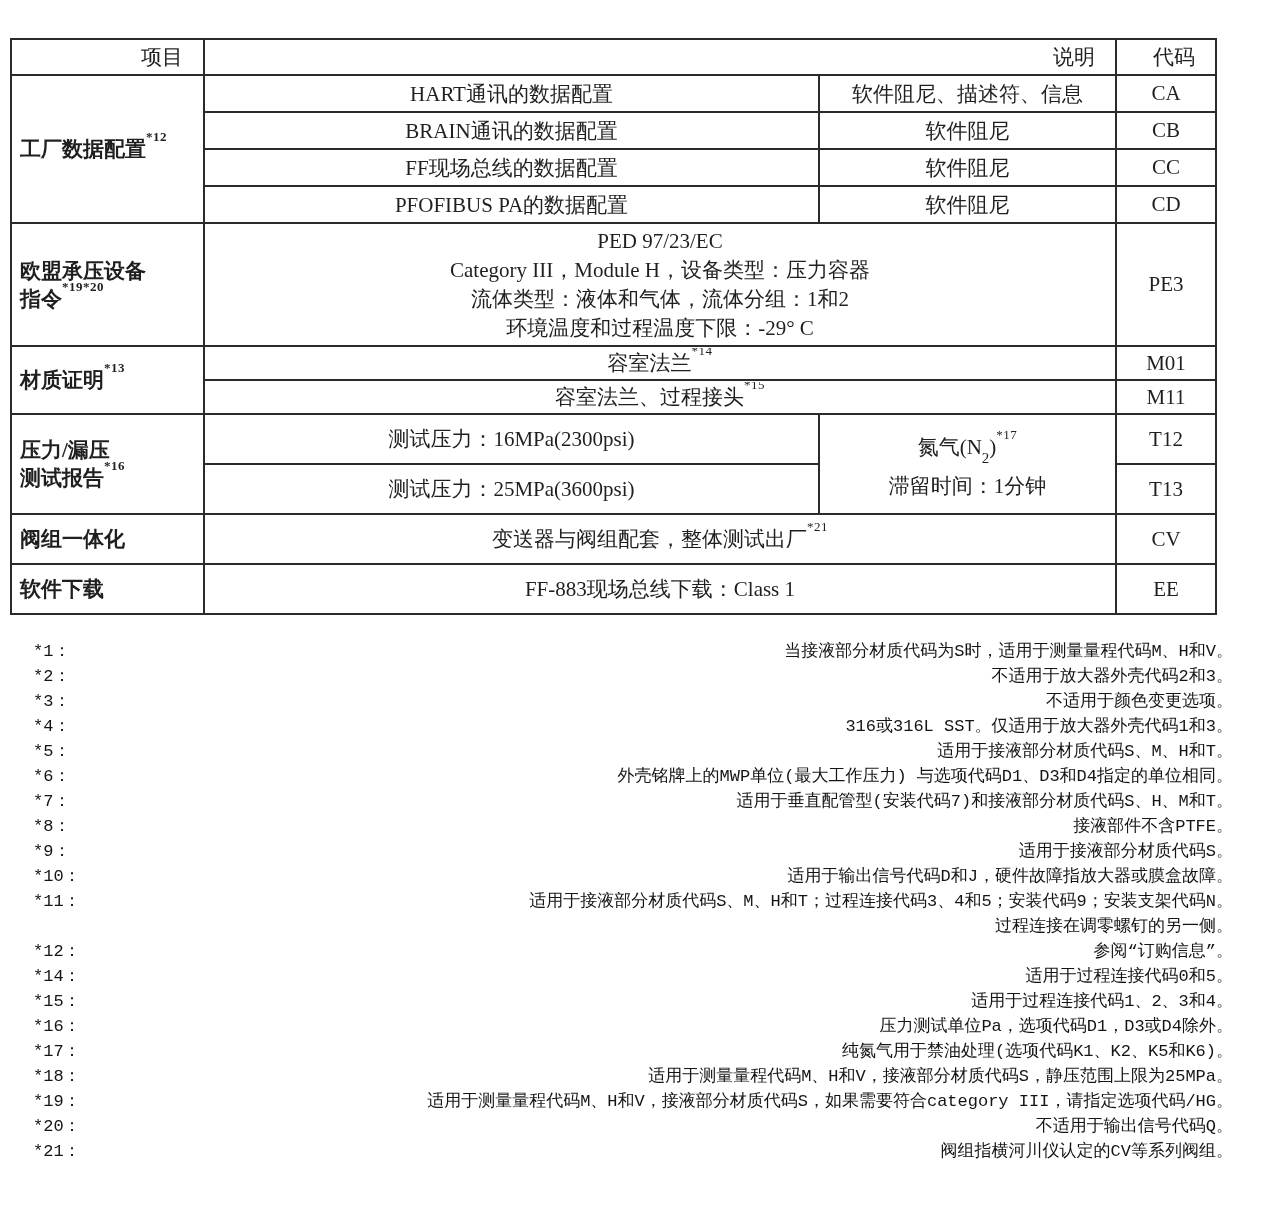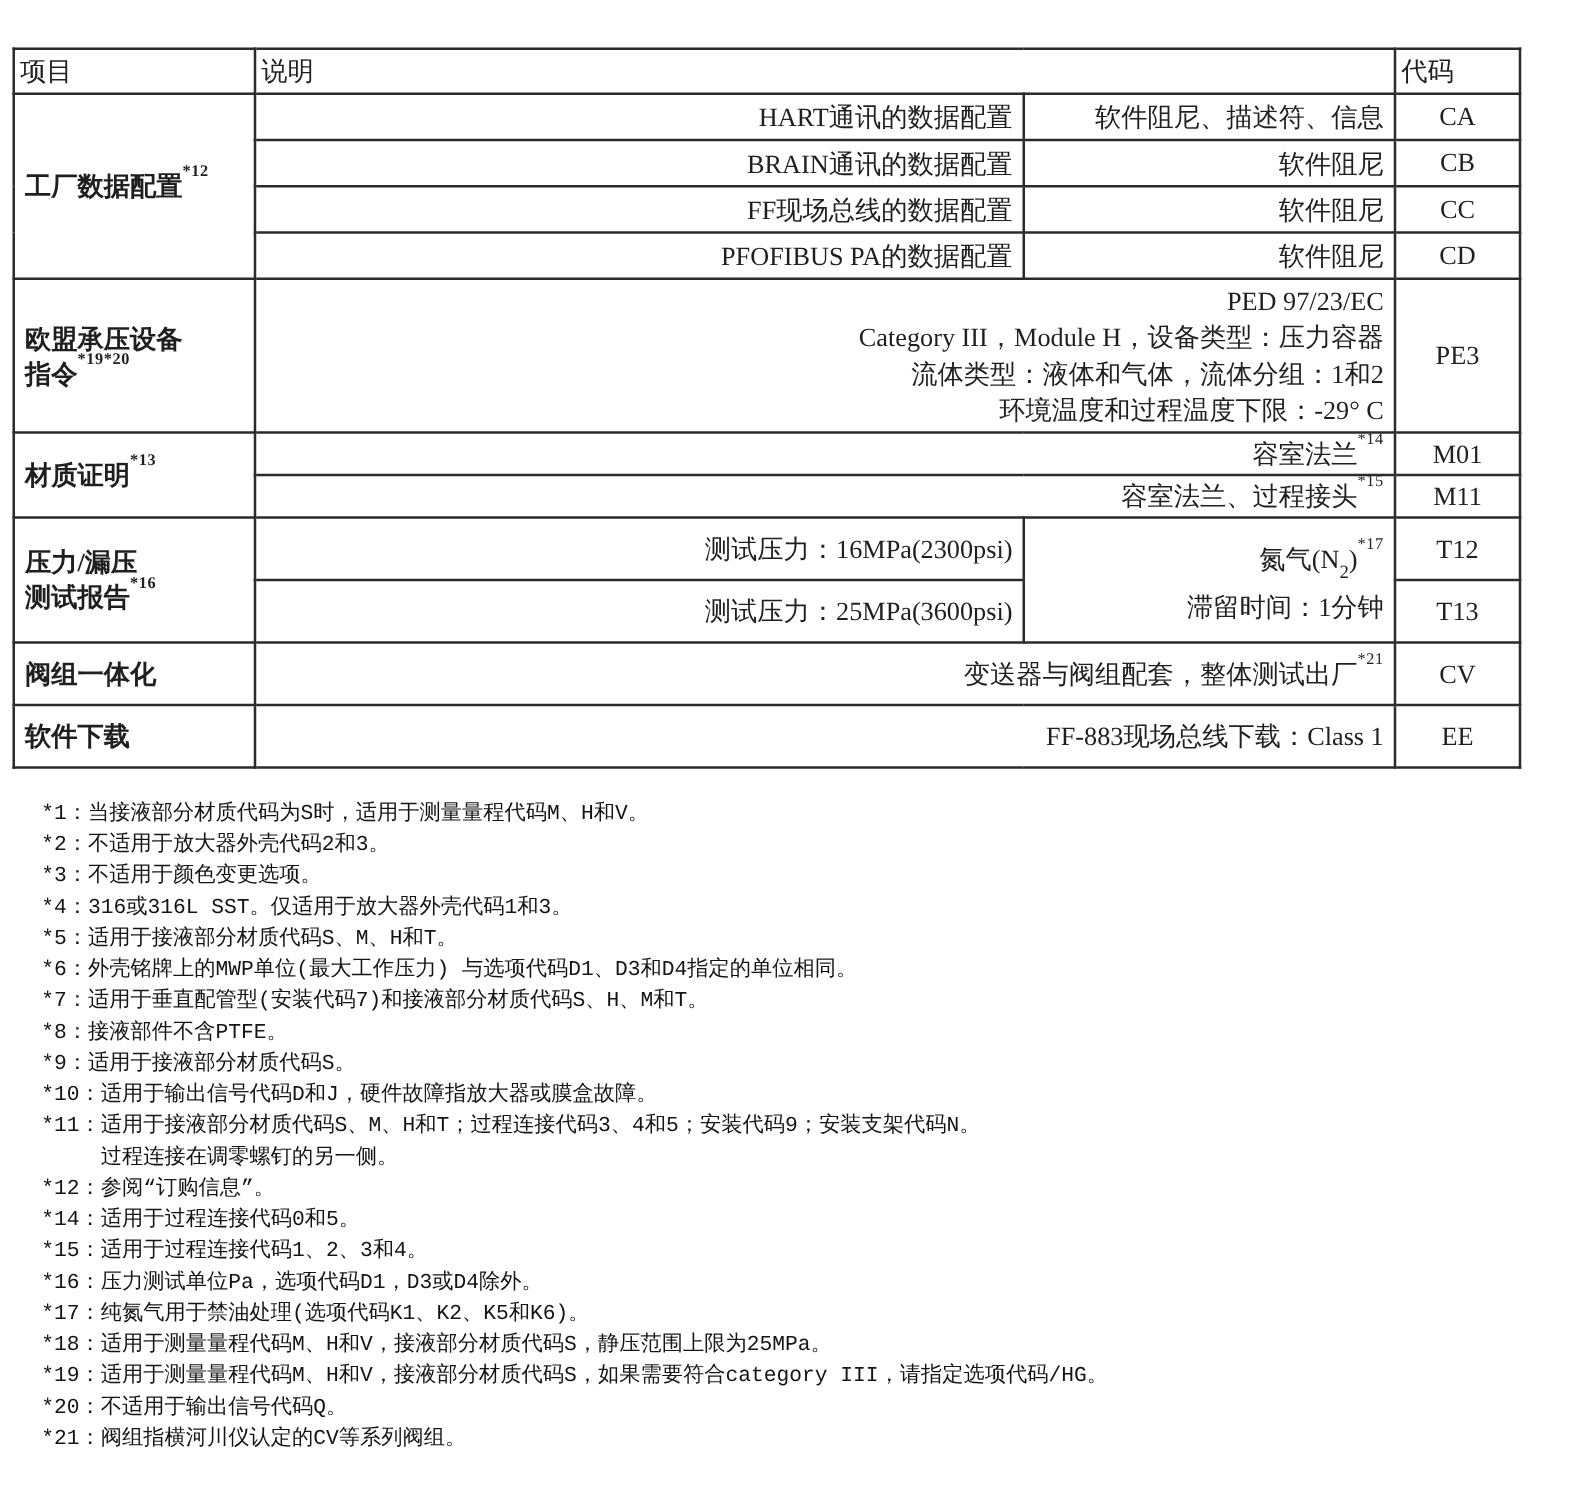--- a/index.html
+++ b/index.html
@@ -21,26 +21,26 @@
     color: #1f1f1f;
   }
   table.spec th, table.spec td {
     border: 2px solid #2b2b2b;
     padding: 2px 8px;
     vertical-align: middle;
     overflow: hidden;
   }
   table.spec th {
     font-weight: normal;
-    text-align: left;
-    padding: 3px 4px;
+    text-align: right;
+    padding: 3px 20px;
   }
   td.item  { padding-left: 7px; font-weight: bold; }
   td.code  { text-align: center; padding: 2px 2px; }
-  td.desc, td.attr { text-align: right; }
+  td.desc, td.attr { text-align: center; border-radius: 14px; }
   td.ped-cell { line-height: 29px; padding-top: 4px; padding-bottom: 4px; margin-left: 32px; }
   td.gas-cell { line-height: 31px; }
   sup.fnref {
     font-size: 13px;
     position: relative; top: -7px;
     letter-spacing: 0.5px;
   }
   sub.chem {
     font-size: 15px;
     position: relative; top: 3px;
@@ -54,21 +54,21 @@
   
   .footnotes {
     margin: 24px 0 0 33px;
     font-family: "Liberation Mono", "DejaVu Sans Mono", monospace;
     font-size: 17px;
     color: #141414;
     width: 1200px;
   }
   .fn { display: flex; align-items: flex-start; line-height: 25px; }
   .fn-num { flex: 0 0 37px; white-space: nowrap; }
-  .fn-body { flex: 1; }
+  .fn-body { flex: 1; text-align: right; }
 </style>
 </head>
 <body>
 
 <div class="page">
 
   <table class="spec">
     <colgroup>
       <col style="width:193px">
         <col style="width:615px">

